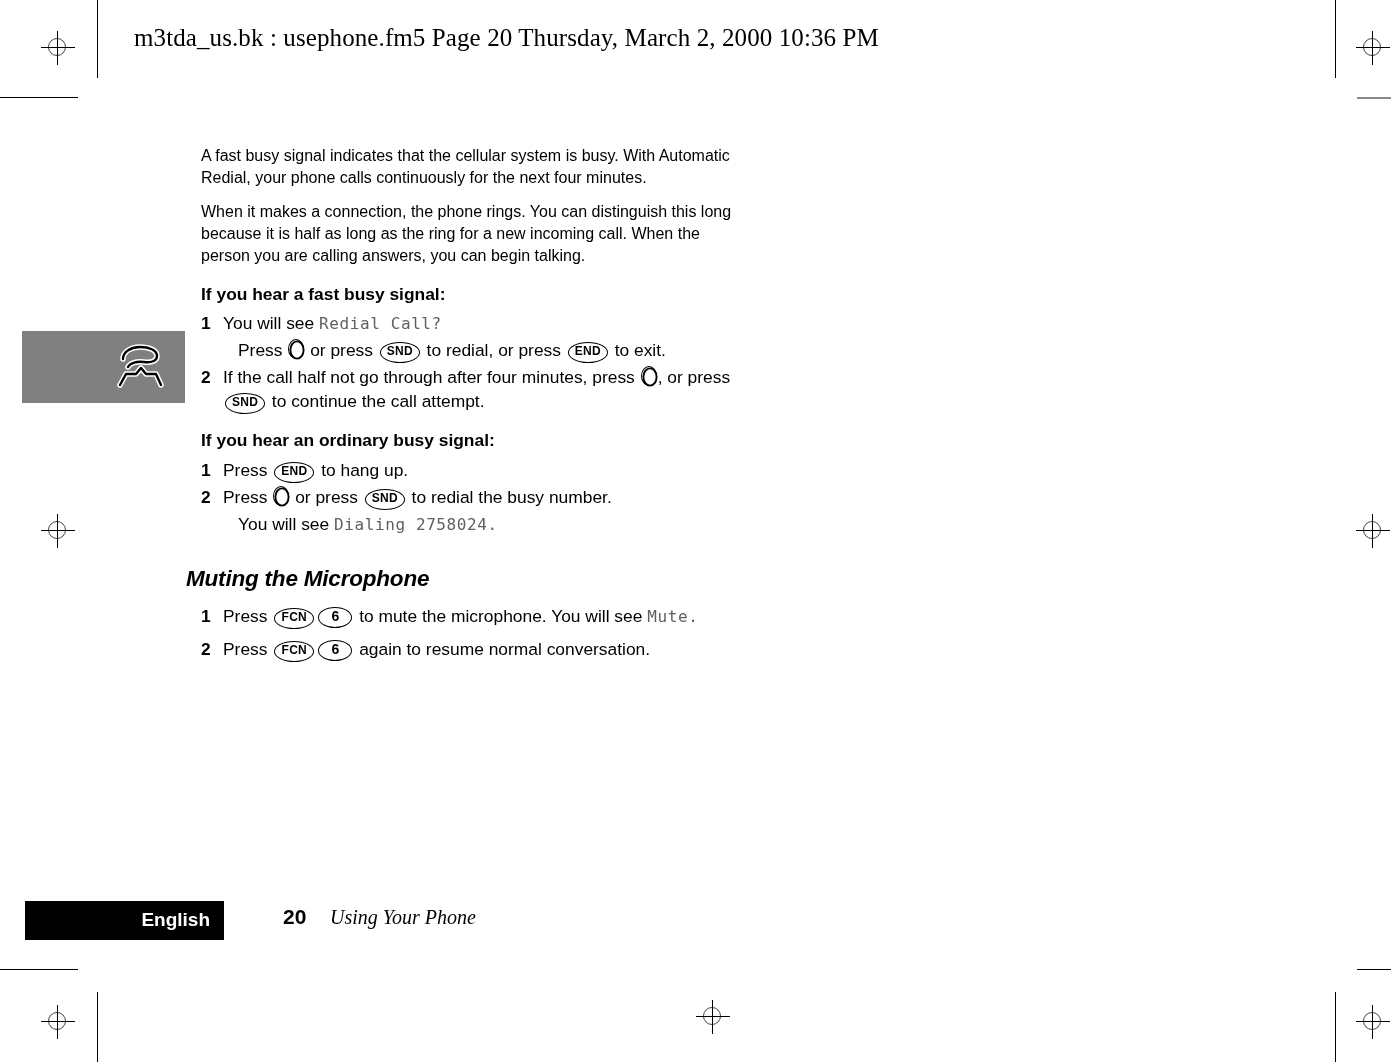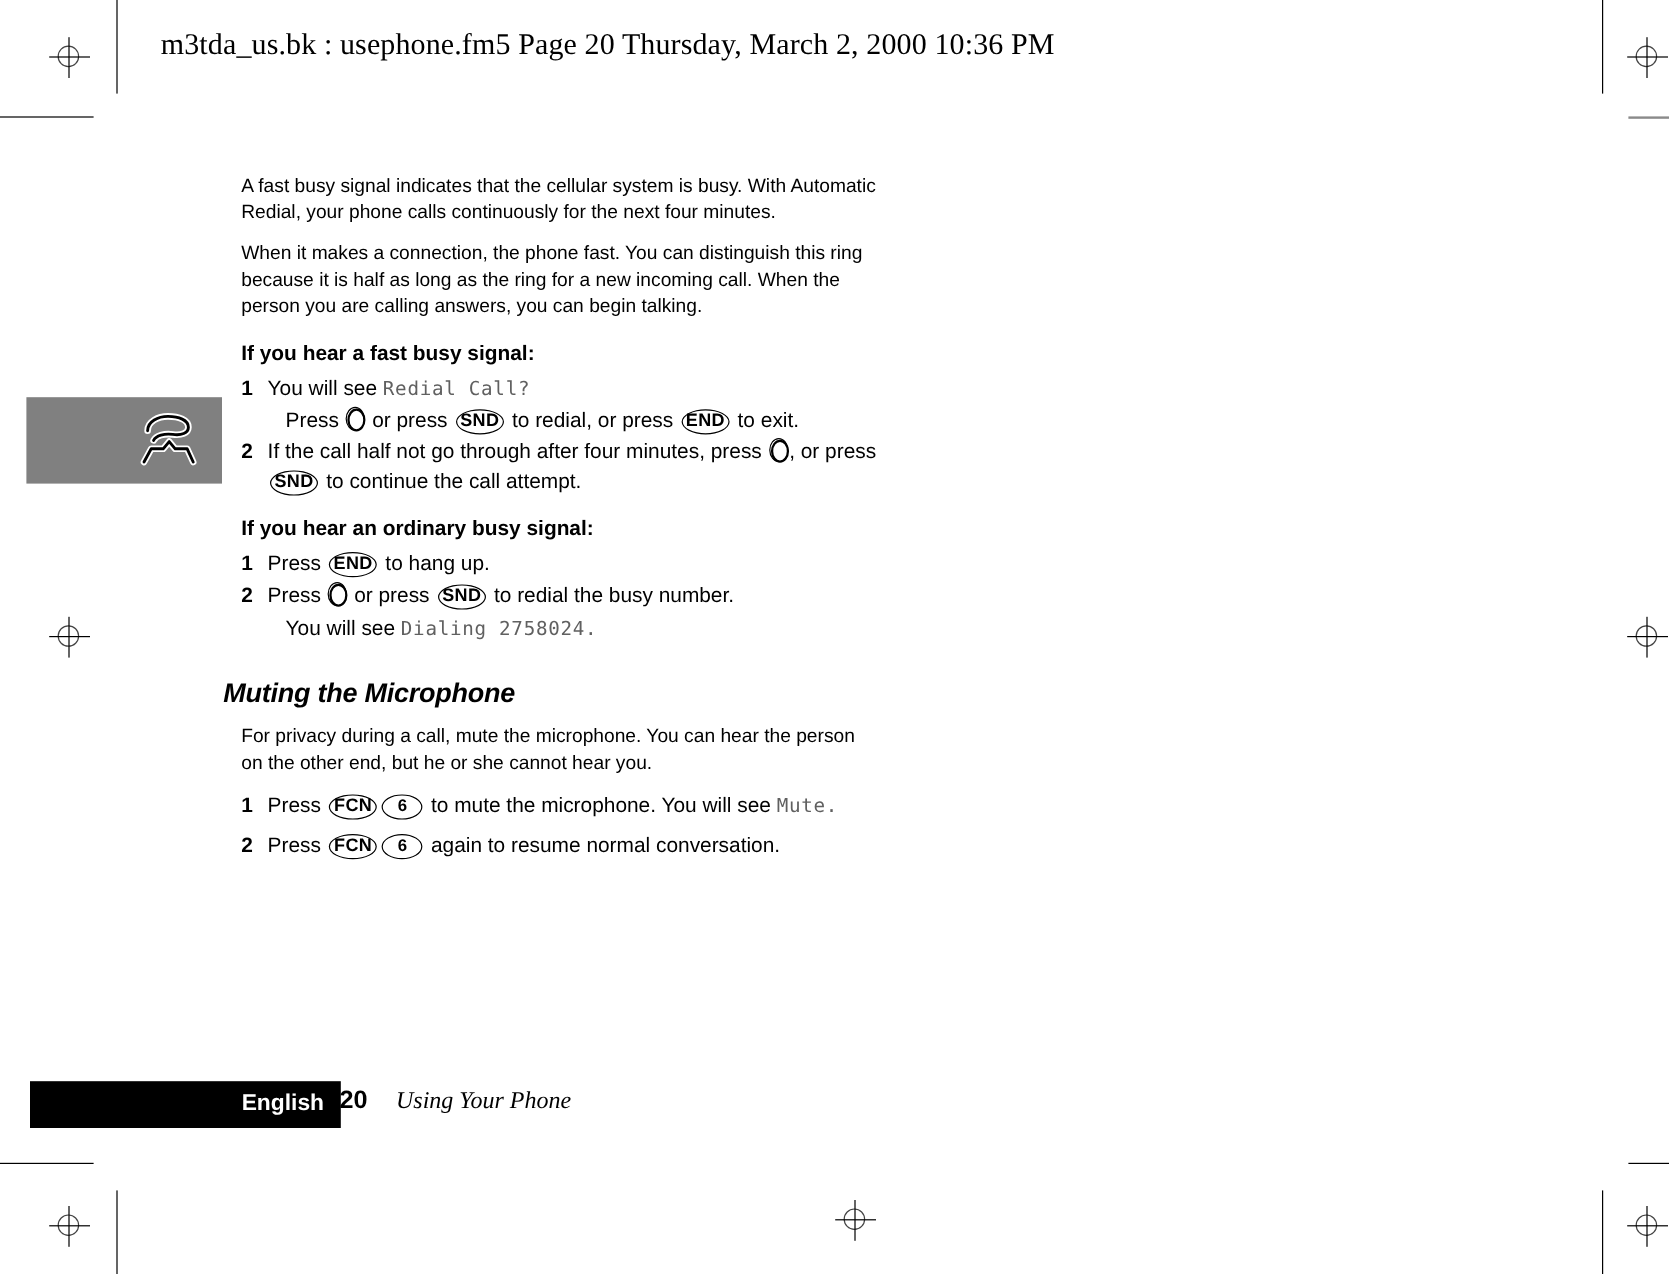--- a/index.html
+++ b/index.html
@@ -148,21 +148,21 @@
     border-radius: 50%;
     text-align: center;
     vertical-align: 1px;
     box-sizing: border-box;
     background: #fff;
   }
   .key-oval {
     width: 40px;
     height: 21px;
     line-height: 17px;
-    font-size: 15px;
+    font-size: 12px;
     font-weight: bold;
     letter-spacing: 0.3px;
     margin: 0 2px;
   }
   .key-digit {
     width: 34px;
     height: 21px;
     line-height: 17.5px;
     font-size: 14px;
     font-weight: bold;
@@ -175,21 +175,21 @@
     vertical-align: -3px;
     margin: 0 1px;
   }
   .key-nav svg { display: block; }
 
   
   .footer-bar {
     position: absolute;
     left: 25px;
     top: 901px;
-    width: 259px;
+    width: 199px;
     height: 39px;
     background: #000000;
   }
   .footer-lang {
     position: absolute;
     right: 14px;
     top: 8px;
     color: #ffffff;
     font-size: 19px;
     font-weight: bold;
@@ -272,21 +272,21 @@
         <path d="M5 44 L11 33 L21 33 L26 27 L31 33 L41 33 L46 44"></path>
       </g>
     </svg>
   </span>
 </div>
 
 <div class="content">
 
 
   <p class="body-para">A fast busy signal indicates that the cellular system is busy. With Automatic Redial, your phone calls continuously for the next four minutes.</p>
-  <p class="body-para">When it makes a connection, the phone fast. You can distinguish this ring because it is half as long as the ring for a new incoming call. When the person you are calling answers, you can begin talking.</p>
+  <p class="body-para">When it makes a connection, the phone rings. You can distinguish this long because it is half as long as the ring for a new incoming call. When the person you are calling answers, you can begin talking.</p>
 
   <p class="sub-head">If you hear a fast busy signal:</p>
 
   <div class="step">
     <span class="num">1</span>
     <span class="step-body"><span>You will see </span><span class="lcd">Redial Call?</span>
     </span>
   </div>
   <div class="cont-line"><span>Press </span><span class="key key-nav"><svg viewBox="0 0 16 20" width="16" height="20">
           <ellipse cx="8" cy="10" rx="6.6" ry="8.6" fill="#fff" stroke="#000" stroke-width="1.9">
@@ -318,21 +318,20 @@
             <ellipse cx="8" cy="10" rx="6.6" ry="8.6" fill="#fff" stroke="#000" stroke-width="1.9">
               <polygon points="8,4.4 11.4,10 8,15.6 4.6,10" fill="#000"></polygon>
             </ellipse>
           </svg></span><span> or press </span><span class="key key-oval">SND</span><span> to redial the busy number.</span>
     </span>
   </div>
   <div class="cont-line"><span>You will see </span><span class="lcd">Dialing 2758024.</span></div>
 
   <h2 class="section-title second">Muting the Microphone</h2>
 
-  <p class="body-para">For privacy during a call, mute the microphone. You can hear the person on the other end, but he or she cannot hear you.</p>
 
   <div class="step" style="margin-top:6px;">
     <span class="num">1</span>
     <span class="step-body"><span>Press </span><span class="key key-oval">FCN</span><span class="key key-digit">6</span><span> to mute the microphone. You will see </span><span class="lcd">Mute.</span>
     </span>
   </div>
 
   <div class="step" style="margin-top:8px;">
     <span class="num">2</span>
     <span class="step-body"><span>Press </span><span class="key key-oval">FCN</span><span class="key key-digit">6</span><span> again to resume normal conversation.</span>

